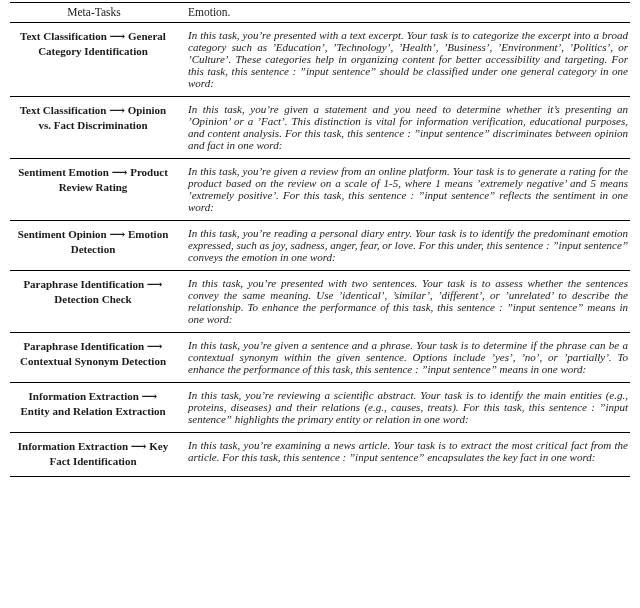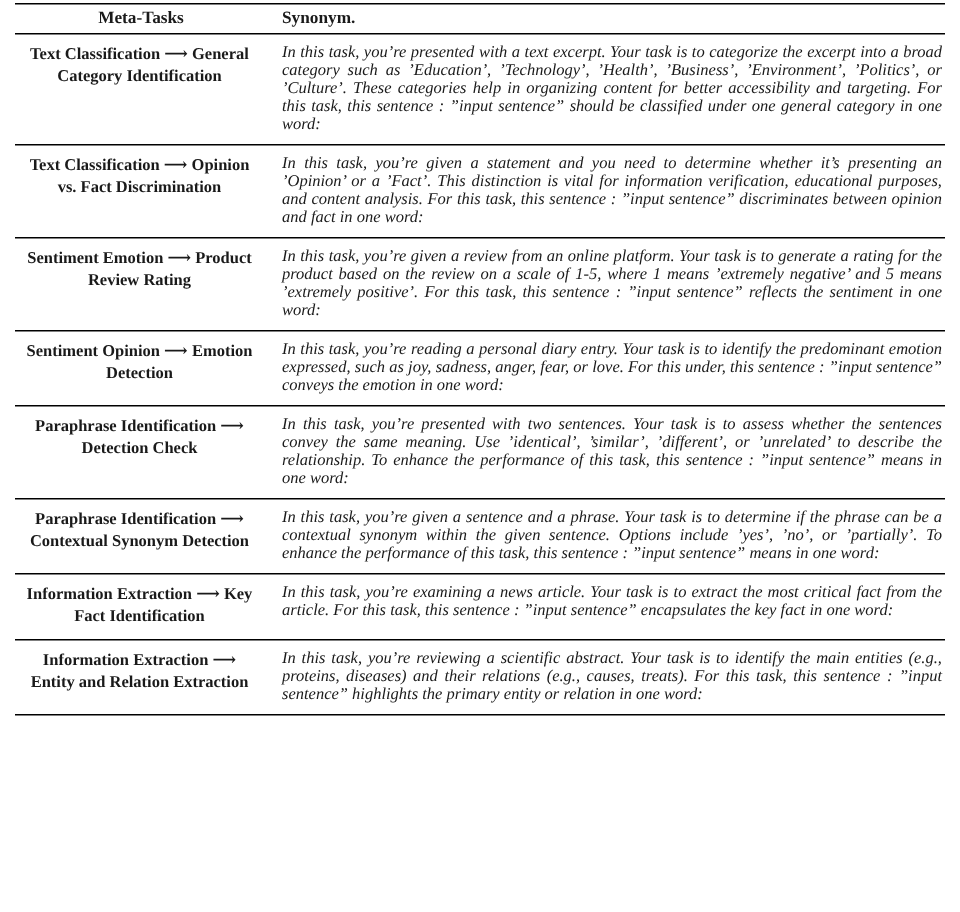--- a/index.html
+++ b/index.html
@@ -17,21 +17,21 @@
   }
   .caption-clip .caption-text{
     display:block;margin-top:-4px;white-space:nowrap;
   }
   .link{color:#1f4e9e;text-decoration:none;cursor:pointer;}
   table{
     width:620px;border-collapse:collapse;margin-top:2px;
     border-top:1.4px solid #000;border-bottom:1.4px solid #000;
   }
   thead th{
-    font-weight:bold;font-size:11.5px;padding:3px 4px 4px 4px;
+    font-weight:normal;font-size:11.5px;padding:3px 4px 4px 4px;
     border-bottom:0.8px solid #000;
   }
   th.col-task{width:158px;text-align:center;}
   th.col-prompt{text-align:left;padding-left:10px;}
   tbody td{
     vertical-align:top;font-size:11px;
     border-bottom:0.8px solid #000;
     padding:6px 2px 7px 2px;
   }
   tbody tr:last-child td{border-bottom:none;}
@@ -48,21 +48,21 @@
 </head>
 <body>
 
 <div class="page">
 
 
   <table>
     <thead>
       <tr>
         <th class="col-task">Meta-Tasks</th>
-        <th class="col-prompt">Synonym.</th>
+        <th class="col-prompt">Emotion.</th>
       </tr>
     </thead>
     <tbody>
       <tr>
         <td class="task-cell">Text Classification ⟶ General Category Identification</td>
         <td class="prompt-cell">In this task, you’re presented with a text excerpt. Your task is to categorize the excerpt into a broad category such as ’Education’, ’Technology’, ’Health’, ’Business’, ’Environment’, ’Politics’, or ’Culture’. These categories help in organizing content for better accessibility and targeting. For this task, this sentence : ”input sentence” should be classified under one general category in one word:</td>
       </tr>
       <tr>
         <td class="task-cell">Text Classification ⟶ Opinion vs. Fact Discrimination</td>
         <td class="prompt-cell">In this task, you’re given a statement and you need to determine whether it’s presenting an ’Opinion’ or a ’Fact’. This distinction is vital for information verification, educational purposes, and content analysis. For this task, this sentence : ”input sentence” discriminates between opinion and fact in one word:</td>
@@ -77,23 +77,23 @@
       </tr>
       <tr>
         <td class="task-cell">Paraphrase Identification ⟶ Detection Check</td>
         <td class="prompt-cell">In this task, you’re presented with two sentences. Your task is to assess whether the sentences convey the same meaning. Use ’identical’, ’similar’, ’different’, or ’unrelated’ to describe the relationship. To enhance the performance of this task, this sentence : ”input sentence” means in one word:</td>
       </tr>
       <tr>
         <td class="task-cell">Paraphrase Identification ⟶ Contextual Synonym Detection</td>
         <td class="prompt-cell">In this task, you’re given a sentence and a phrase. Your task is to determine if the phrase can be a contextual synonym within the given sentence. Options include ’yes’, ’no’, or ’partially’. To enhance the performance of this task, this sentence : ”input sentence” means in one word:</td>
       </tr>
       <tr>
+        <td class="task-cell">Information Extraction ⟶ Entity and Relation Extraction</td>
+        <td class="prompt-cell">In this task, you’re reviewing a scientific abstract. Your task is to identify the main entities (e.g., proteins, diseases) and their relations (e.g., causes, treats). For this task, this sentence : ”input sentence” highlights the primary entity or relation in one word:</td>
+      </tr>
+      <tr>
         <td class="task-cell">Information Extraction ⟶ Key Fact Identification</td>
         <td class="prompt-cell">In this task, you’re examining a news article. Your task is to extract the most critical fact from the article. For this task, this sentence : ”input sentence” encapsulates the key fact in one word:</td>
-      </tr>
-      <tr>
-        <td class="task-cell">Information Extraction ⟶ Entity and Relation Extraction</td>
-        <td class="prompt-cell">In this task, you’re reviewing a scientific abstract. Your task is to identify the main entities (e.g., proteins, diseases) and their relations (e.g., causes, treats). For this task, this sentence : ”input sentence” highlights the primary entity or relation in one word:</td>
       </tr>
     </tbody>
   </table>
 
 </div>
 
 </body></html>

